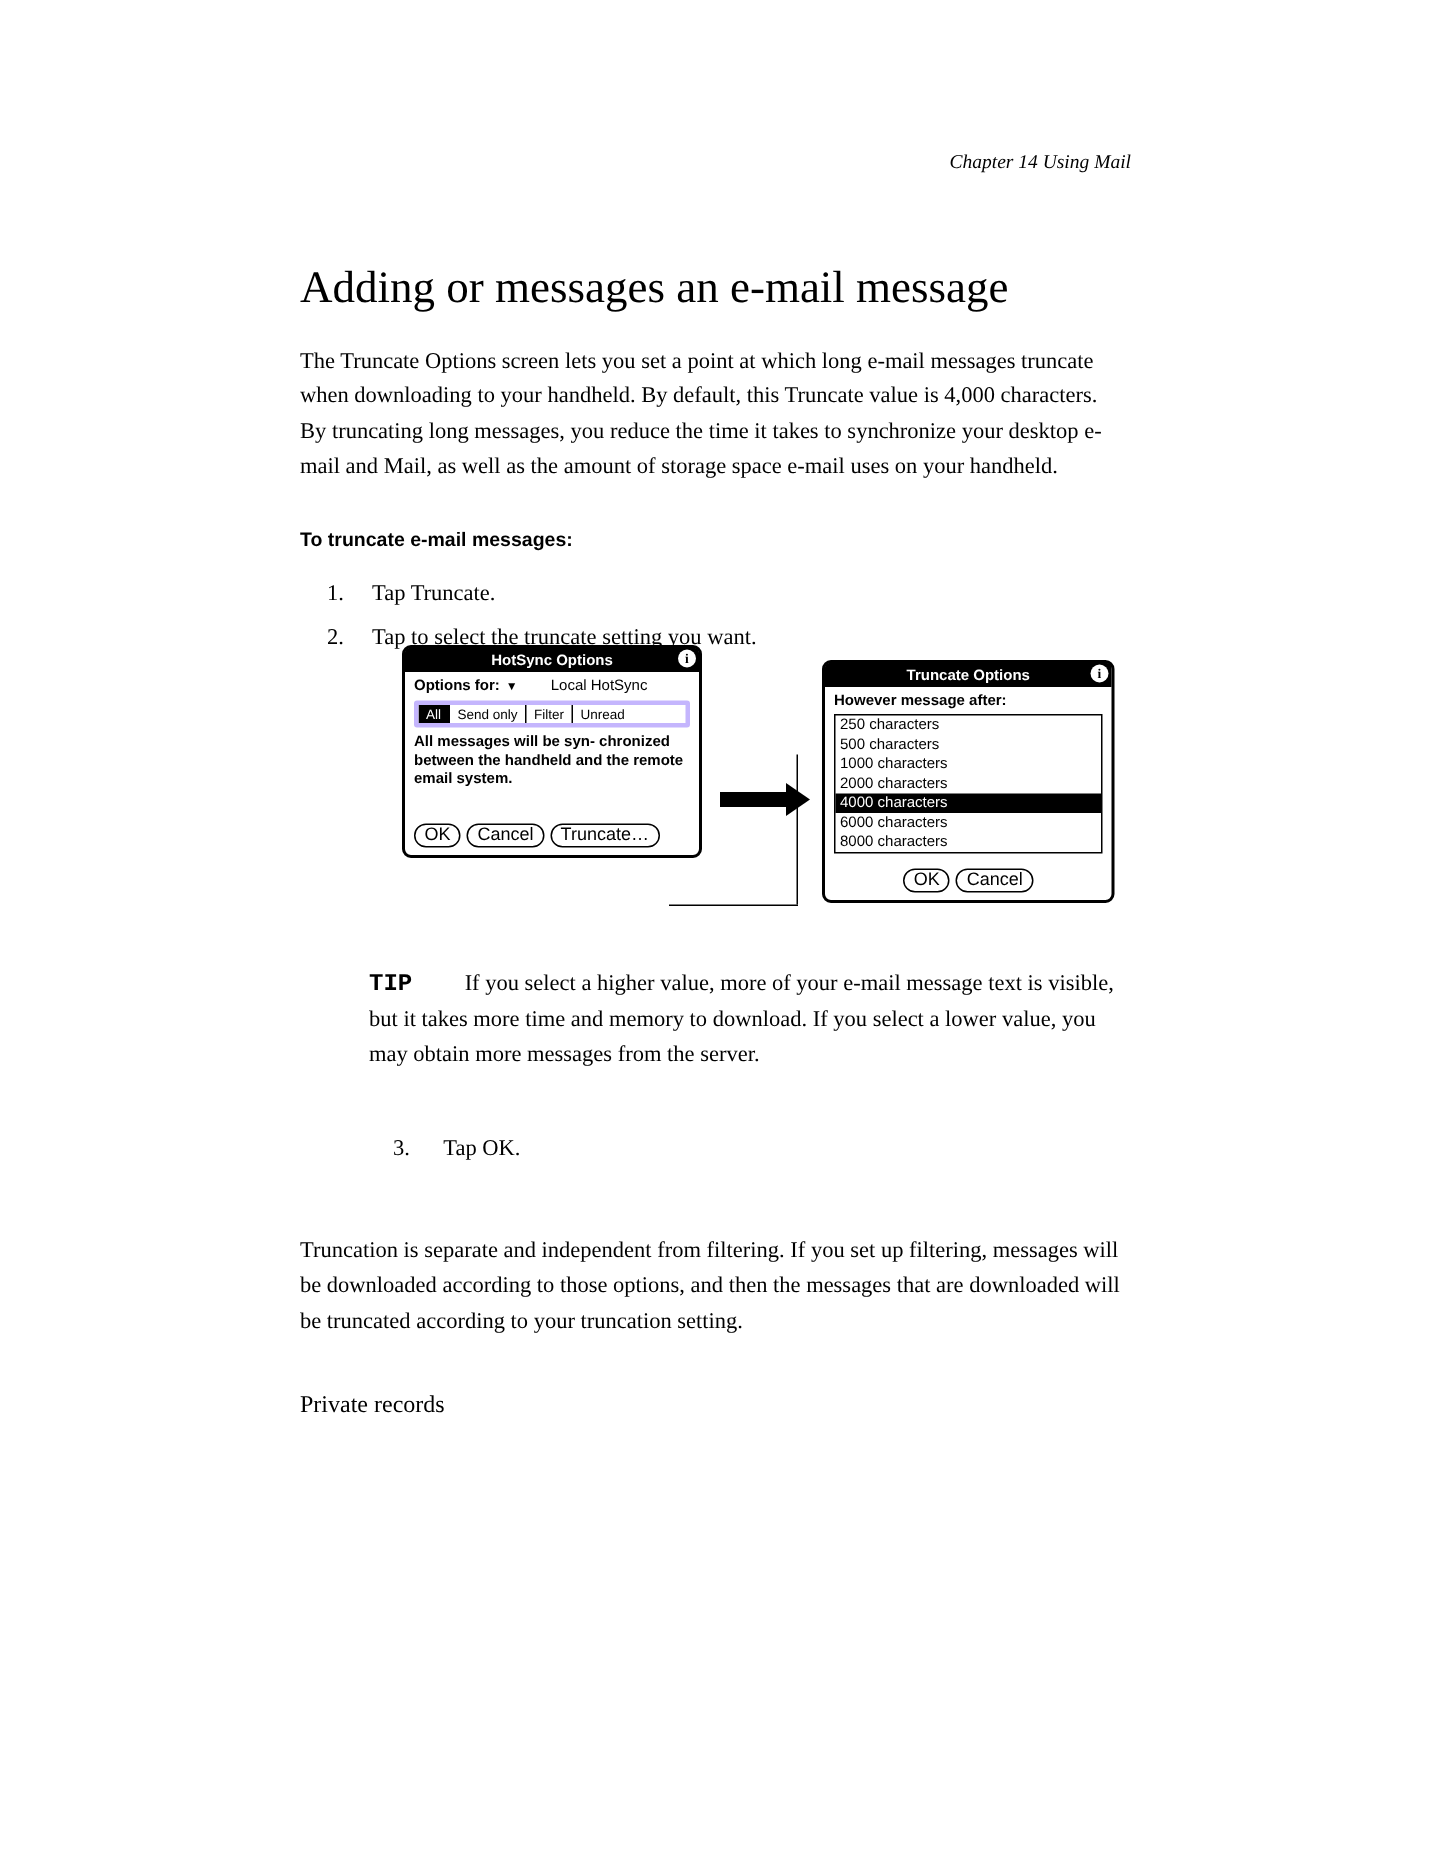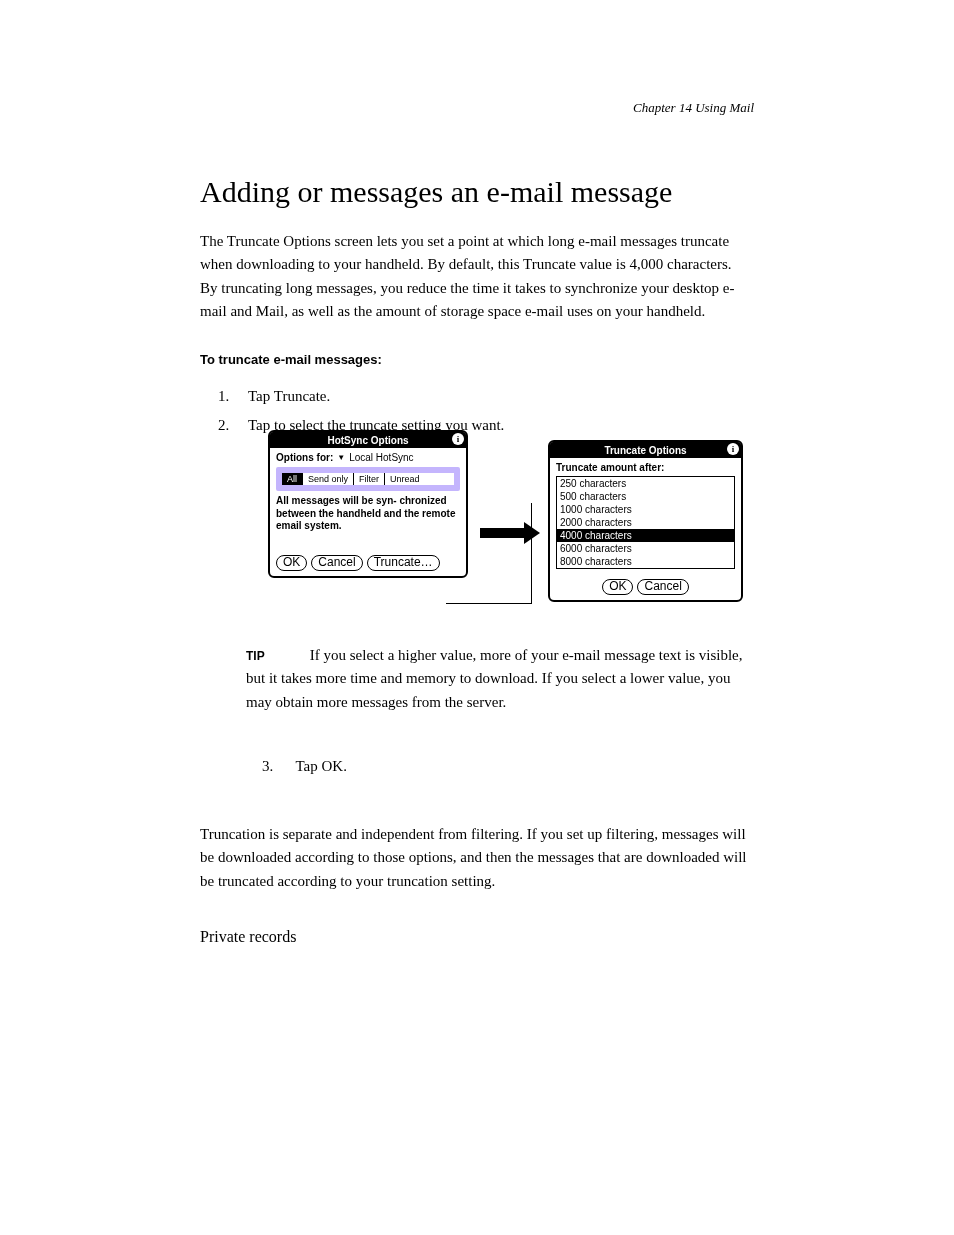--- a/index.html
+++ b/index.html
@@ -68,22 +68,22 @@
     flex-shrink: 0;
   }
   .note {
     left: 246px;
     top: 644px;
     font-size: 15px;
     width: 506px;
   }
   .note-label {
     font-weight: bold;
-    font-family: Liberation Sans, sans-serif;
-    font-size: 12px;
+    font-family: Liberation Mono, monospace;
+    font-size: 16px;
     display: inline-block;
     width: 60px;
   }
   .li-late {
     position: absolute;
     font-size: 15px;
     line-height: 1.5;
     margin-left: 44px;
   }
   .step3 { left: 218px; top: 755px; width: 540px; }
@@ -187,24 +187,25 @@
     display: flex;
     align-items: center;
     gap: 4px;
     margin-bottom: 4px;
   }
   .dd-caret {
     font-size: 8px;
   }
   .dd-value {
     font-weight: normal;
+    margin-left: 18px;
   }
   .tabs {
     display: flex;
-    border: 6px solid #c4b5fd;
+    border: 3px solid #c4b5fd;
     border-radius: 2px;
     overflow: hidden;
     font-size: 9px;
     margin-bottom: 4px;
   }
   .tab {
     padding: 1px 5px;
     border-right: 1px solid #000;
   }
   .tab:last-child { border-right: none; }
@@ -351,21 +352,21 @@
 
     <div class="callout-line1"></div>
     <div class="callout-line1b"></div>
 
     <div class="palm-dialog" style="left:280px; top:10px; width:195px;">
       <div class="palm-titlebar">
         <span>Truncate Options</span>
         <span class="info-icon">i</span>
       </div>
       <div class="palm-body">
-        <div class="truncate-label">Truncate amount after:</div>
+        <div class="truncate-label">However message after:</div>
         <div class="option-list">
           <div class="option-item">250 characters</div>
           <div class="option-item">500 characters</div>
           <div class="option-item">1000 characters</div>
           <div class="option-item">2000 characters</div>
           <div class="option-item selected">4000 characters</div>
           <div class="option-item">6000 characters</div>
           <div class="option-item">8000 characters</div>
         </div>
       </div>

